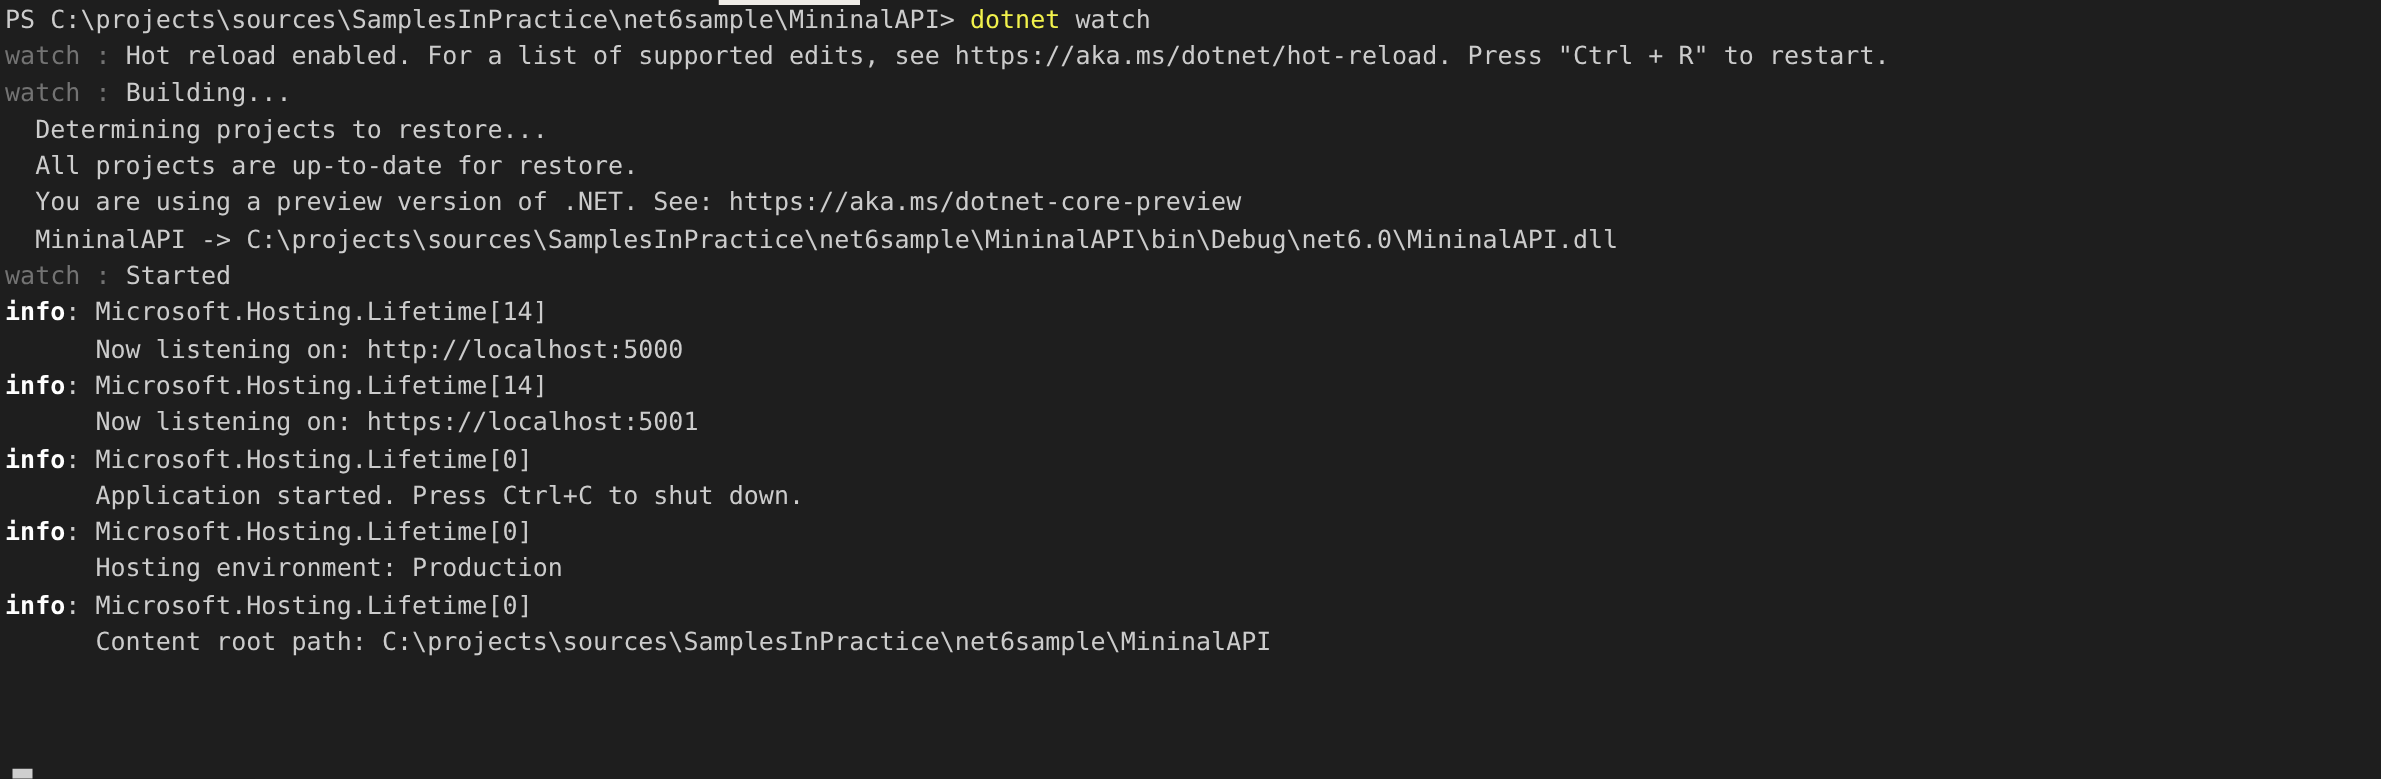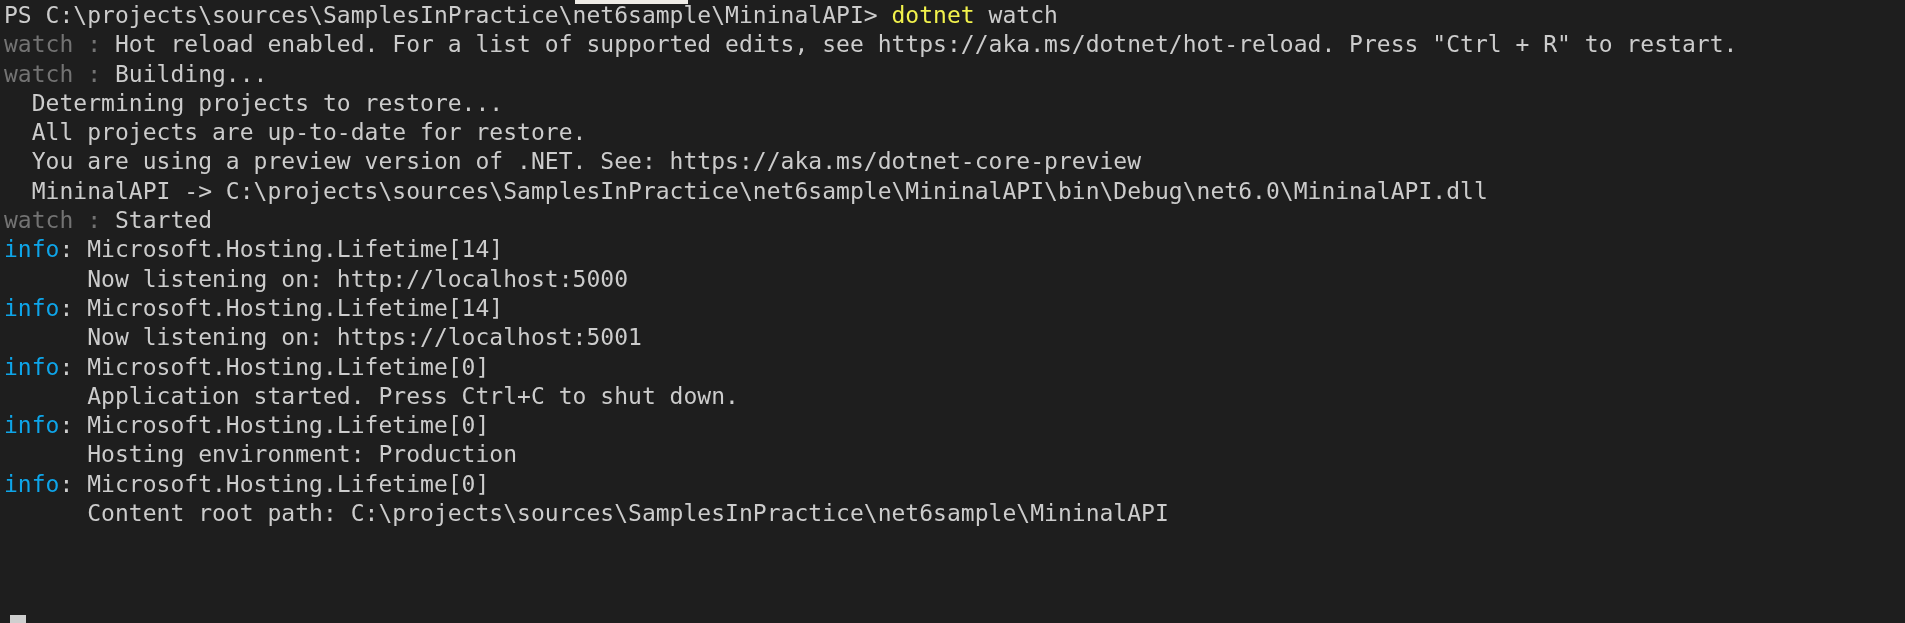--- a/index.html
+++ b/index.html
@@ -7,21 +7,21 @@
     padding: 0;
     background: #1e1e1e;
   }
   #terminal {
     position: relative;
     width: 1905px;
     height: 623px;
     background: #1e1e1e;
     overflow: hidden;
     font-family: "DejaVu Sans Mono", "Liberation Mono", monospace;
-    font-size: 23px;
+    font-size: 20px;
     line-height: 29.3px;
     color: #cccccc;
     -webkit-font-smoothing: antialiased;
   }
   #tab-indicator {
     position: absolute;
     top: 0px;
     left: 575px;
     width: 113px;
     height: 4px;
@@ -45,20 +45,20 @@
   .c-green   { color: #2fc58f; }
   .cursor-block {
     position: absolute;
     left: 10px;
     top: 615px;
     width: 16px;
     height: 9px;
     background: #cfcfcf;
   }
 </style>
-<style>#terminal{background:#1e1e1e;}.c-default{color:#cccccc;}.c-dim{color:#737373;}.c-yellow{color:#f2f24c;}.c-green{color:#0ea5e9;}.cursor-block{background:#cfcfcf;}#tab-indicator{background:#eeebe6;}</style></head>
+<style>#terminal{background:#1e1e1e;}.c-default{color:#cccccc;}.c-dim{color:#737373;}.c-yellow{color:#f2f24c;}.c-green{color:#ffffff;font-weight:bold;}.cursor-block{background:#cfcfcf;}#tab-indicator{background:#eeebe6;}</style></head>
 <body>
 
 <div id="terminal">
   <div id="tab-indicator"></div>
   <div id="console-output"><div class="line"><span class="c-default">PS C:\projects\sources\SamplesInPractice\net6sample\MininalAPI&gt; </span><span class="c-yellow">dotnet</span><span class="c-default"> watch</span></div><div class="line"><span class="c-dim">watch : </span><span class="c-default">Hot reload enabled. For a list of supported edits, see https://aka.ms/dotnet/hot-reload. Press "Ctrl + R" to restart.</span></div><div class="line"><span class="c-dim">watch : </span><span class="c-default">Building...</span></div><div class="line"><span class="c-default">  Determining projects to restore...</span></div><div class="line"><span class="c-default">  All projects are up-to-date for restore.</span></div><div class="line"><span class="c-default">  You are using a preview version of .NET. See: https://aka.ms/dotnet-core-preview</span></div><div class="line"><span class="c-default">  MininalAPI -&gt; C:\projects\sources\SamplesInPractice\net6sample\MininalAPI\bin\Debug\net6.0\MininalAPI.dll</span></div><div class="line"><span class="c-dim">watch : </span><span class="c-default">Started</span></div><div class="line"><span class="c-green">info</span><span class="c-default">: Microsoft.Hosting.Lifetime[14]</span></div><div class="line"><span class="c-default">      Now listening on: http://localhost:5000</span></div><div class="line"><span class="c-green">info</span><span class="c-default">: Microsoft.Hosting.Lifetime[14]</span></div><div class="line"><span class="c-default">      Now listening on: https://localhost:5001</span></div><div class="line"><span class="c-green">info</span><span class="c-default">: Microsoft.Hosting.Lifetime[0]</span></div><div class="line"><span class="c-default">      Application started. Press Ctrl+C to shut down.</span></div><div class="line"><span class="c-green">info</span><span class="c-default">: Microsoft.Hosting.Lifetime[0]</span></div><div class="line"><span class="c-default">      Hosting environment: Production</span></div><div class="line"><span class="c-green">info</span><span class="c-default">: Microsoft.Hosting.Lifetime[0]</span></div><div class="line"><span class="c-default">      Content root path: C:\projects\sources\SamplesInPractice\net6sample\MininalAPI</span></div></div>
   <div class="cursor-block"></div>
 </div>
 
 </body></html>

